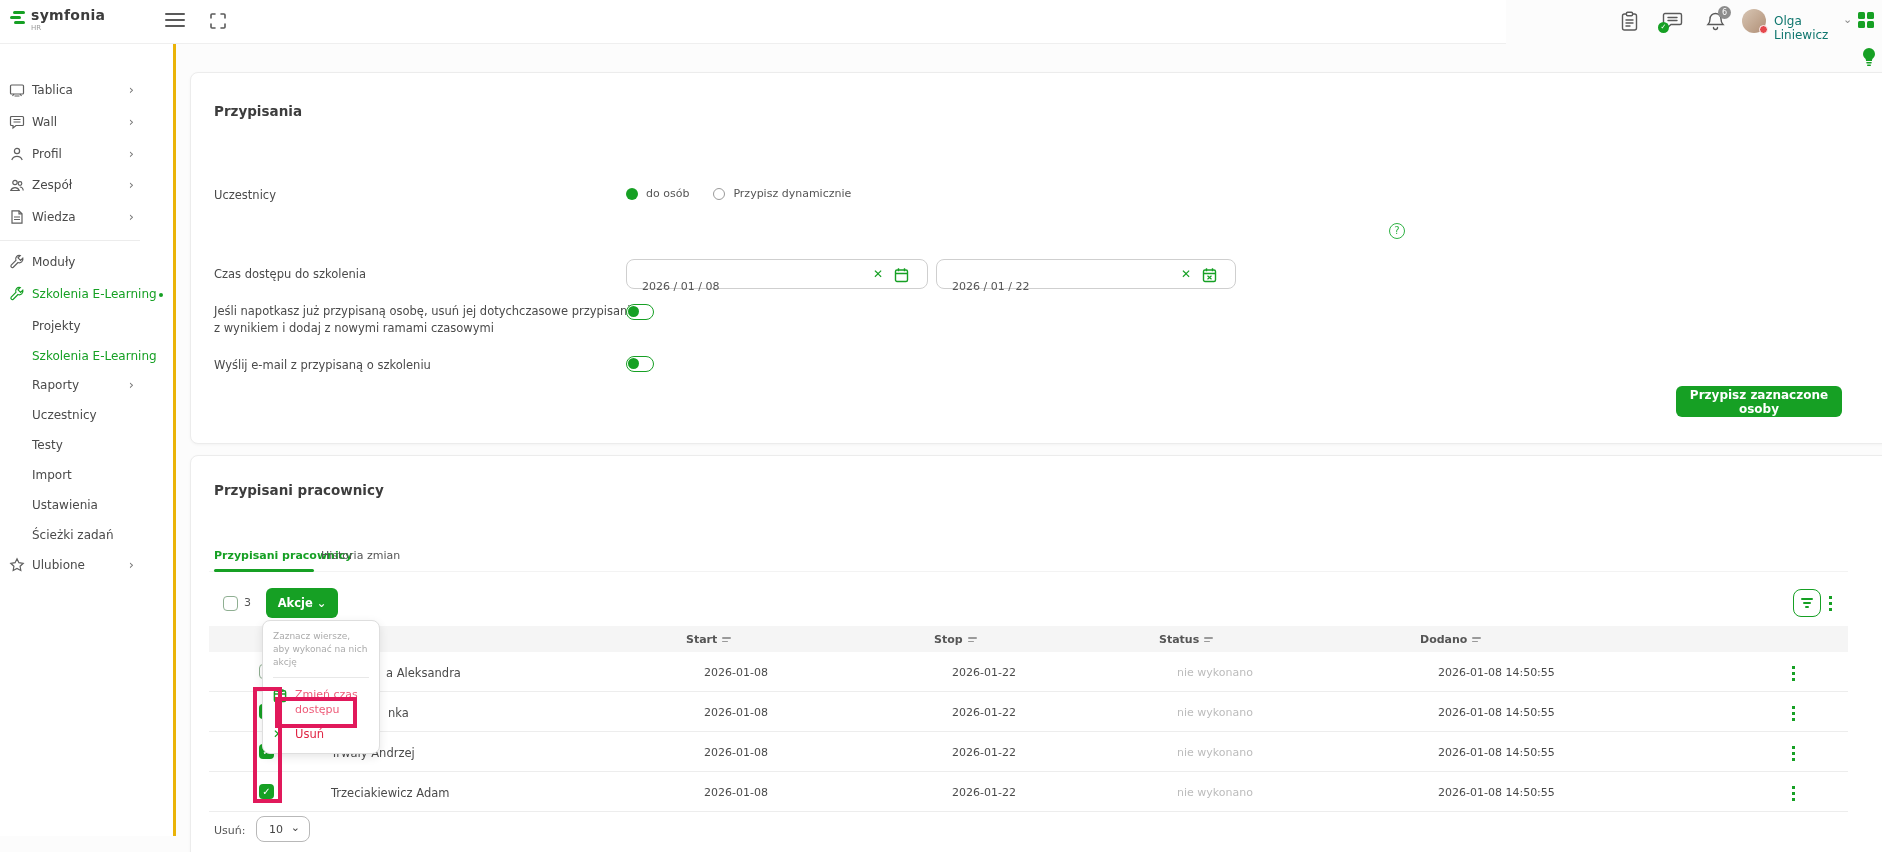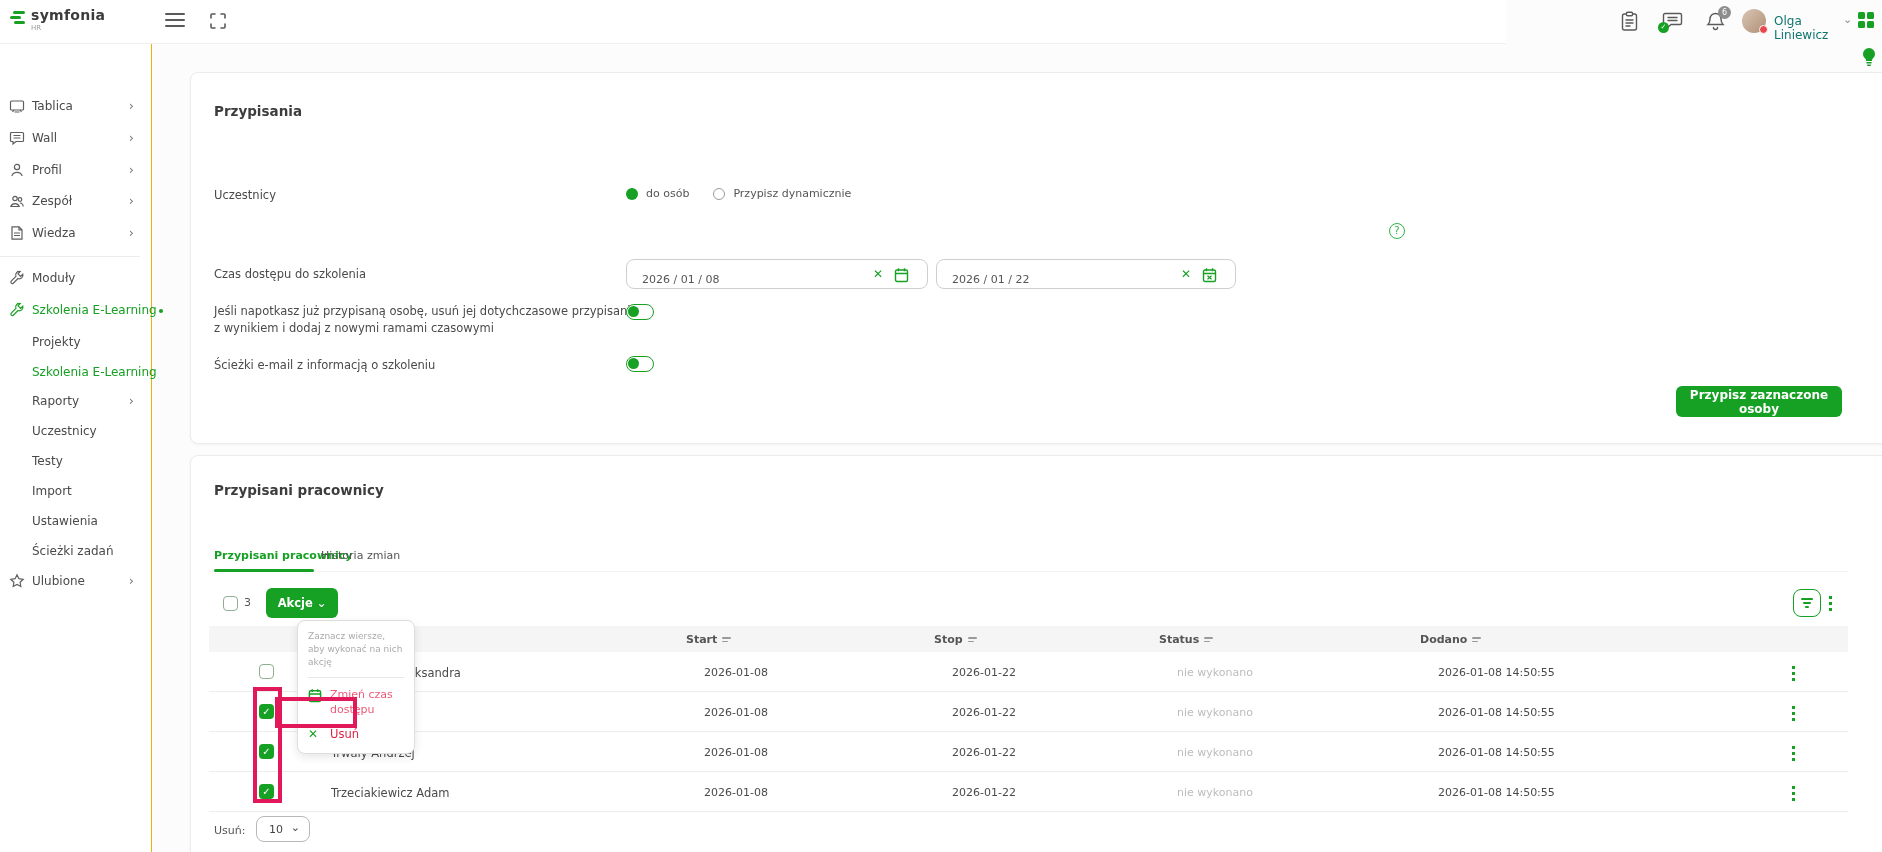--- a/index.html
+++ b/index.html
@@ -24,21 +24,21 @@
   .badge-check { position:absolute; bottom:-3px; left:-4px; width:11px; height:11px; border-radius:50%; background:#16a024; color:#fff; font-size:7px; line-height:11px; text-align:center; }
   .avatar { position:absolute; left:1742px; top:9px; width:24px; height:24px; border-radius:50%; background:linear-gradient(135deg,#d8c6b4,#b08f76); }
   .avatar .dot { position:absolute; right:-2px; bottom:-1px; width:9px; height:9px; border-radius:50%; background:#e5484d; border:1.5px solid #fff; }
   .user-name { position:absolute; left:1774px; top:14px; font-size:12px; color:#0f766e; }
   .user-caret { position:absolute; left:1843px; top:13px; font-size:11px; color:#8a8a8a; }
   .apps-icon { position:absolute; left:1858px; top:12px; width:16px; height:16px; display:grid; grid-template-columns:7px 7px; grid-template-rows:7px 7px; gap:2px; }
   .apps-icon i { background:#16a024; border-radius:1.5px; display:block; }
   .bulb { position:absolute; left:1860px; top:47px; z-index:31; }
 
   
-  .sidebar { position:absolute; left:0; top:44px; width:152px; height:808px; background:#fff; border-right:1px solid #eab308; z-index:5; }
+  .sidebar { position:absolute; left:0; top:28px; width:176px; height:808px; background:#fff; border-right:3px solid #eab308; z-index:5; }
   .side-item { position:absolute; left:0; width:152px; height:28px; display:flex; align-items:center; cursor:pointer; }
   .side-item .s-icon { position:absolute; left:9px; top:6px; width:16px; height:16px; }
   .side-item .s-label { position:absolute; left:32px; font-size:12px; color:#4a4a4a; white-space:nowrap; }
   .side-item.active .s-label { color:#16a024; }
   .side-item .s-chev { position:absolute; right:18px; font-size:13px; color:#777; line-height:10px; }
   .side-divider { position:absolute; left:0; width:140px; height:1px; background:#ececec; }
   .s-dot { display:inline-block; width:4px; height:4px; border-radius:50%; background:#16a024; margin-left:2px; vertical-align:middle; }
 
   
   .panel { position:absolute; left:190px; width:1870px; background:#fff; border:1px solid #ececec; border-radius:8px; box-shadow:0 1px 3px rgba(0,0,0,.04); }
@@ -51,21 +51,21 @@
   .radio.unsel { border:1.5px solid #9a9a9a; background:#fff; }
   .radio-gap { width:8px; }
 
   .search-box { position:absolute; left:435px; top:143px; width:742px; height:30px; border:1px solid #cfcfcf; border-radius:8px; background:#fff; }
   .search-box .ph { position:absolute; left:33px; top:8px; font-size:11px; color:#a0a0a0; }
   .search-box .mag { position:absolute; left:12px; top:7px; }
   .funnel-slot { position:absolute; right:0; top:0; width:30px; height:28px; border-left:1px solid #ededed; display:flex; align-items:center; justify-content:center; cursor:pointer; }
   .q-icon { position:absolute; left:1198px; top:150px; width:16px; height:16px; border:1.5px solid #2fb244; border-radius:50%; color:#2fb244; font-size:10px; text-align:center; line-height:14px; cursor:pointer; }
 
   .date-box { position:absolute; top:186px; height:30px; border:1px solid #cfcfcf; border-radius:8px; background:#fff; }
-  .date-box .dval { position:absolute; left:15px; top:13px; font-size:11px; color:#555; }
+  .date-box .dval { position:absolute; left:15px; top:20px; font-size:11px; color:#555; }
   .date-box .dx { position:absolute; right:44px; top:7px; color:#16a024; font-size:12px; cursor:pointer; }
   .date-box .dcal { position:absolute; right:18px; top:7px; cursor:pointer; }
 
   .toggle { position:absolute; width:28px; height:16px; border:1.5px solid #16a024; border-radius:9px; background:#fff; cursor:pointer; }
   .toggle .knob { position:absolute; left:1px; top:1px; width:11px; height:11px; border-radius:50%; background:#16a024; }
   .wrap-label { position:absolute; left:23px; width:430px; font-size:11.5px; line-height:17px; color:#4a4a4a; }
 
   .green-btn { background:#16a024; color:#fff; border:none; border-radius:6px; font-weight:bold; cursor:pointer; font-family:"DejaVu Sans",sans-serif; }
   .submit-btn { position:absolute; left:1485px; top:313px; width:166px; height:31px; font-size:12px; }
 
@@ -106,21 +106,21 @@
   .trow .c-status { left:968px; color:#bcbcbc; }
   .trow .c-added { left:1229px; }
   .trow .kebab { position:absolute; left:1583px; top:14px; }
 
   .pager { position:absolute; left:23px; top:368px; font-size:11px; color:#555; }
   .page-select { position:absolute; left:65px; top:360px; width:54px; height:26px; border:1px solid #b8b8b8; border-radius:8px; background:#fff; cursor:pointer; }
   .page-select .pv { position:absolute; left:12px; top:6px; font-size:11px; color:#444; }
   .page-select .pc { position:absolute; right:9px; top:4px; font-size:11px; color:#444; }
 
   
-  .dropdown { position:absolute; left:262px; top:620px; width:118px; background:#fff; border:1px solid #dedede; border-radius:8px; box-shadow:0 3px 10px rgba(0,0,0,.10); z-index:10; padding:9px 10px 10px 10px;margin-left:35px; }
+  .dropdown { position:absolute; left:262px; top:620px; width:118px; background:#fff; border:1px solid #dedede; border-radius:8px; box-shadow:0 3px 10px rgba(0,0,0,.10); z-index:10; padding:9px 10px 10px 10px; }
   .dd-hint { font-size:9px; color:#ababab; line-height:13px; }
   .dd-div { height:1px; background:#e8e8e8; margin:8px 0 9px 0; }
   .dd-item { display:flex; gap:8px; align-items:flex-start; cursor:pointer; margin-bottom:9px; }
   .dd-item .dd-ic { flex:0 0 14px; margin-top:1px; }
   .dd-item.change .dd-txt { font-size:11px; line-height:15px; color:#ee5a78; }
   .dd-item.delete { margin-bottom:2px; align-items:center; }
   .dd-item.delete .dd-txt { font-size:11.5px; color:#e02443; }
   .dd-x { color:#16a024; font-size:12px; font-weight:bold; }
 
   
@@ -355,21 +355,21 @@
             <path d="M5.5 8.8 l4 3.5 M9.5 8.8 l-4 3.5" stroke-width="1.2"></path>
           </svg>
       </span>
     </div>
 
     <div class="wrap-label" style="top:230px;">Jeśli napotkasz już przypisaną osobę, usuń jej dotychczasowe przypisanie z wynikiem i dodaj z nowymi ramami czasowymi</div>
     <div class="toggle" style="left:435px; top:231px;">
         <span class="knob"></span>
       </div>
 
-    <div class="wrap-label" style="top:284px;">Ścieżki e-mail z informacją o szkoleniu</div>
+    <div class="wrap-label" style="top:284px;">Wyślij e-mail z przypisaną o szkoleniu</div>
     <div class="toggle" style="left:435px; top:283px;">
         <span class="knob"></span>
       </div>
 
     <button class="green-btn submit-btn">Przypisz zaznaczone osoby</button>
   </div>
 
   <div class="panel" style="top:455px; height:420px;">
     <div class="panel-title" style="top:26px;">Przypisani pracownicy</div>
 

